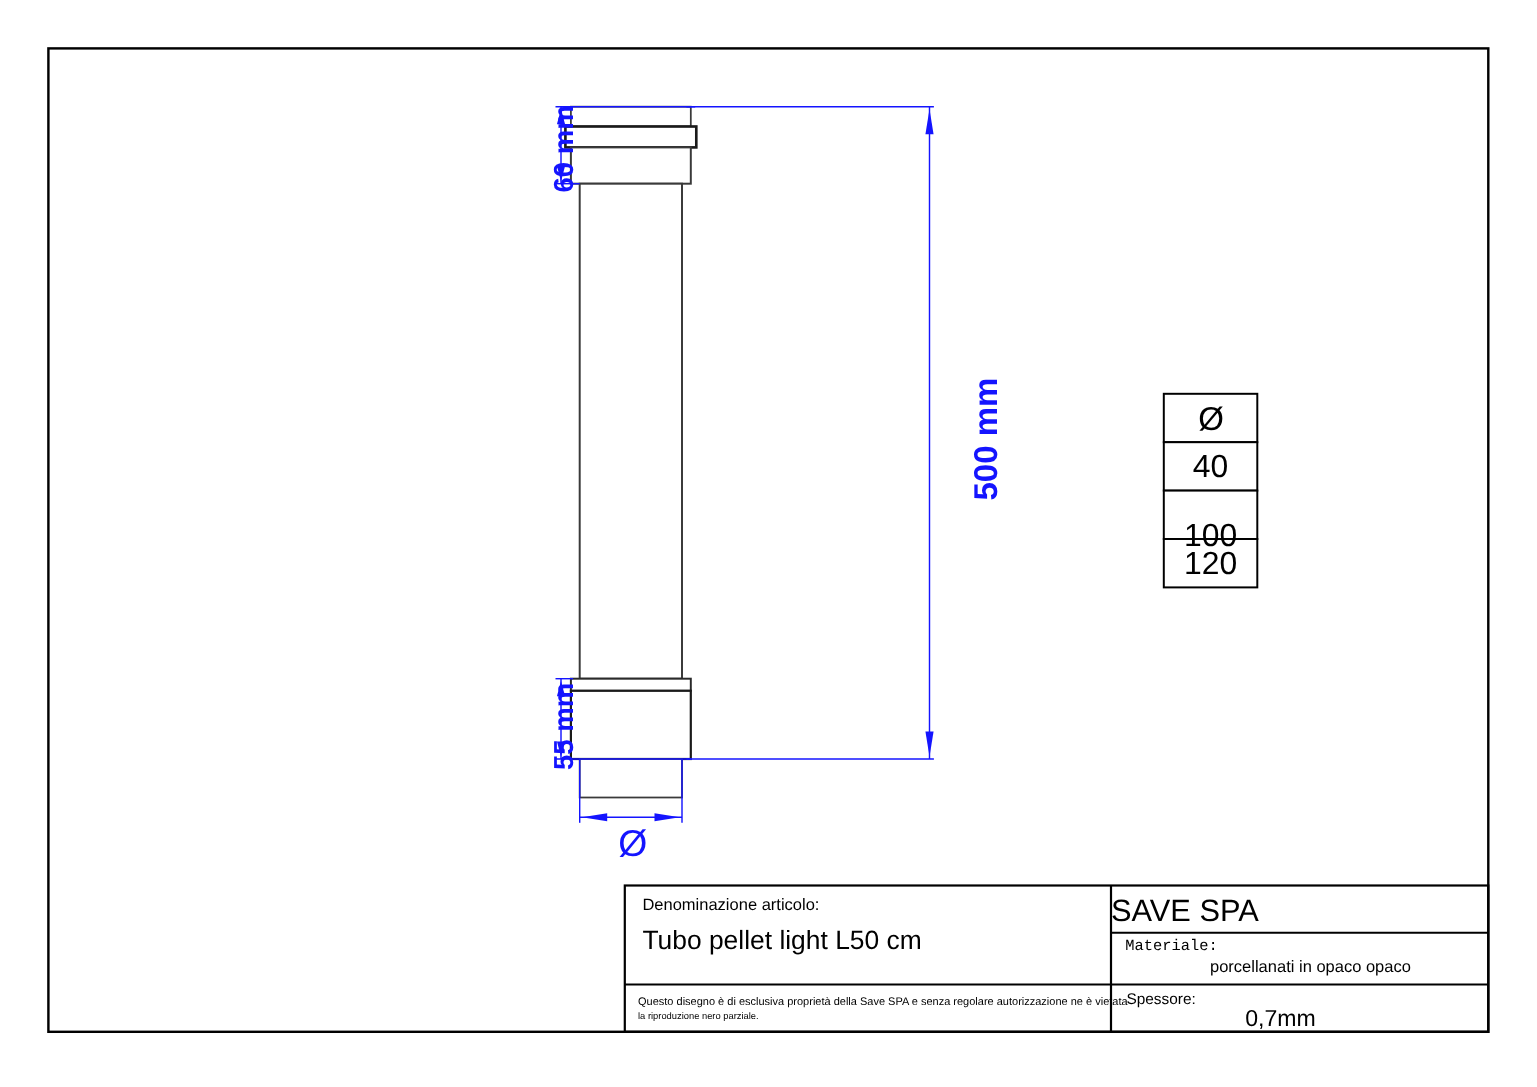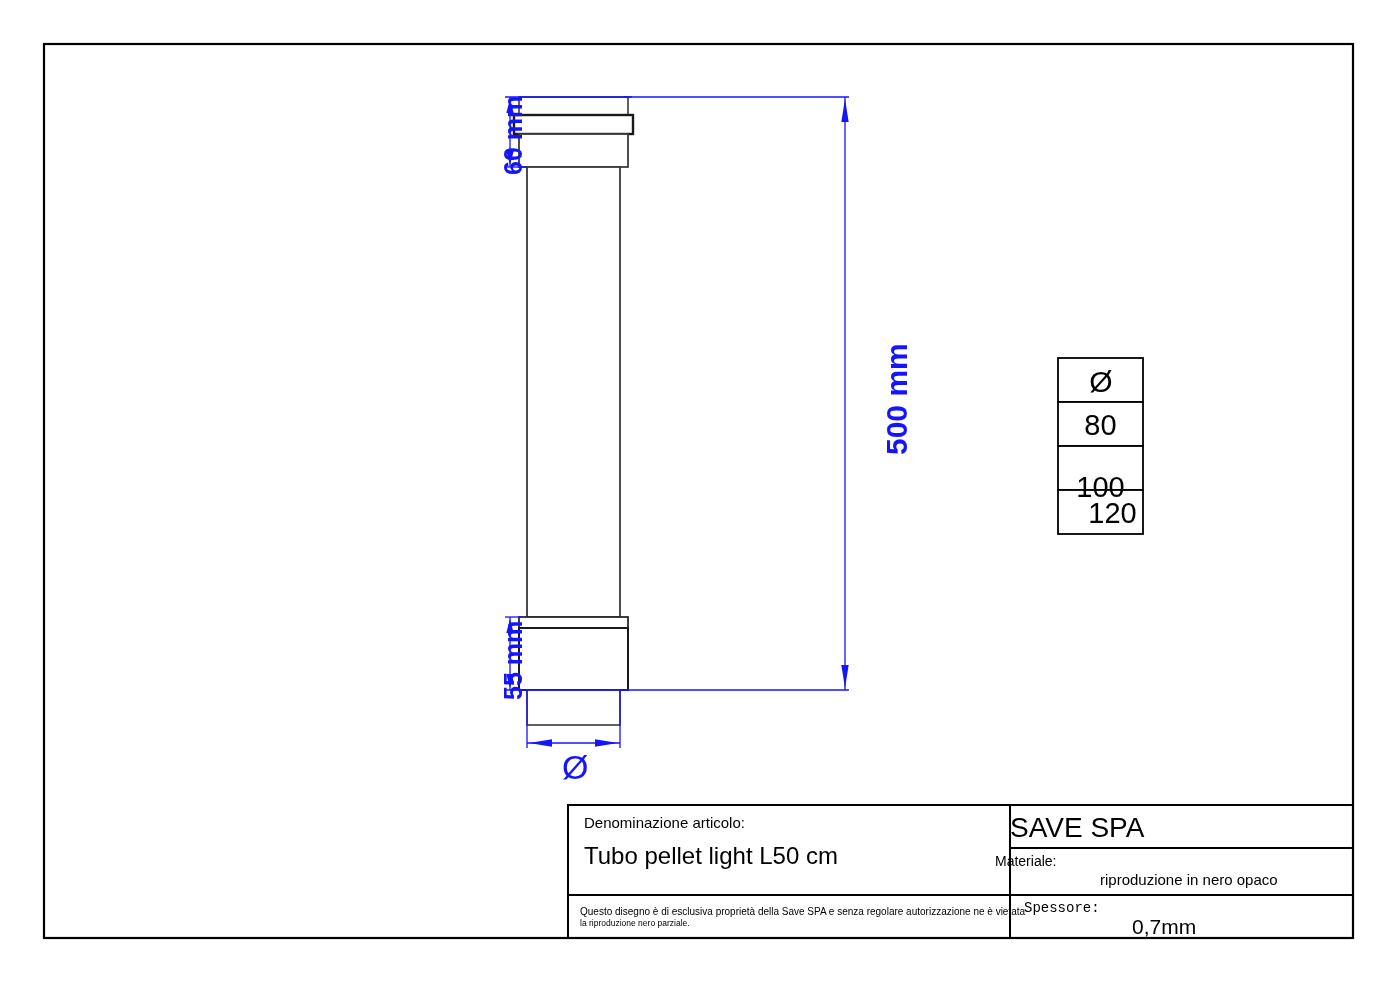--- a/index.html
+++ b/index.html
@@ -148,35 +148,35 @@
 <div class="dim-text" style="left:499px; top:175px; font-size:25px; font-weight:bold; letter-spacing:0px; transform:rotate(-90deg);">60 mm</div>
 
 <div class="dim-text" style="left:880px; top:455px; font-size:30px; font-weight:bold; transform:rotate(-90deg);">500 mm</div>
 
 <div class="dim-text" style="left:499px; top:700px; font-size:25px; font-weight:bold; transform:rotate(-90deg);">55 mm</div>
 
 <div class="dim-text" style="left:562px; top:748px; font-size:34px; font-weight:normal;">Ø</div>
 
 <div class="txt-label" style="left:1088px; top:365px; font-size:30px; text-align:center; width:26px;">Ø</div>
 
-<div class="txt-label" style="left:1058px; top:409px; font-size:29px; text-align:center; width:85px;">80</div>
+<div class="txt-label" style="left:1058px; top:409px; font-size:29px; text-align:center; width:85px;">40</div>
 
 <div class="txt-label" style="left:1058px; top:453px; font-size:29px; text-align:center; width:85px;margin-top:18px;">100</div>
 
-<div class="txt-label" style="left:1058px; top:497px; font-size:29px; text-align:center; width:85px;margin-left:12px;">120</div>
+<div class="txt-label" style="left:1058px; top:497px; font-size:29px; text-align:center; width:85px;">120</div>
 
 <div class="txt-label" style="left:584px; top:814px; font-size:15px;text-align:right;">Denominazione articolo:</div>
 
 <div class="txt-label" style="left:584px; top:842px; font-size:24px;">Tubo pellet light L50 cm</div>
 
 <div class="txt-label" style="left:580px; top:906px; font-size:10px;">Questo disegno è di esclusiva proprietà della Save SPA e senza regolare autorizzazione ne è vietata</div>
 
 <div class="txt-label" style="left:580px; top:918px; font-size:8.5px;">la riproduzione nero parziale.</div>
 
 <div class="txt-label" style="left:1010px; top:812px; font-size:28px; width:343px;">SAVE SPA</div>
 
-<div class="txt-label" style="left:995px; top:853px; font-size:14px;">Materiale:</div>
+<div class="txt-label" style="left:1023px; top:853px; font-size:14px;font-family:Liberation Mono, monospace;">Materiale:</div>
 
-<div class="txt-label" style="left:1100px; top:871px; font-size:15px;">riproduzione in nero opaco</div>
+<div class="txt-label" style="left:1100px; top:871px; font-size:15px;">porcellanati in opaco opaco</div>
 
-<div class="txt-label" style="left:1024px; top:900px; font-size:14px;font-family:Liberation Mono, monospace;">Spessore:</div>
+<div class="txt-label" style="left:1024px; top:900px; font-size:14px;">Spessore:</div>
 
 <div class="txt-label" style="left:1132px; top:915px; font-size:21px;">0,7mm</div>
 
 </body></html>

